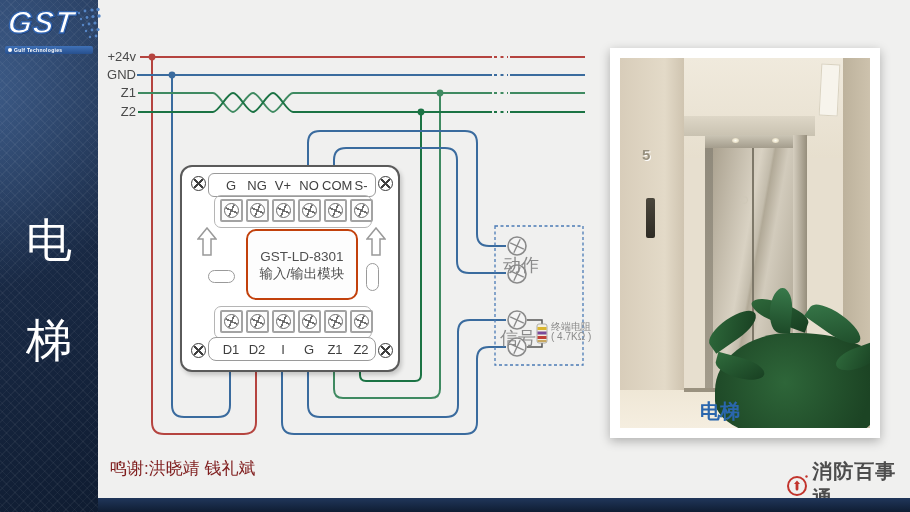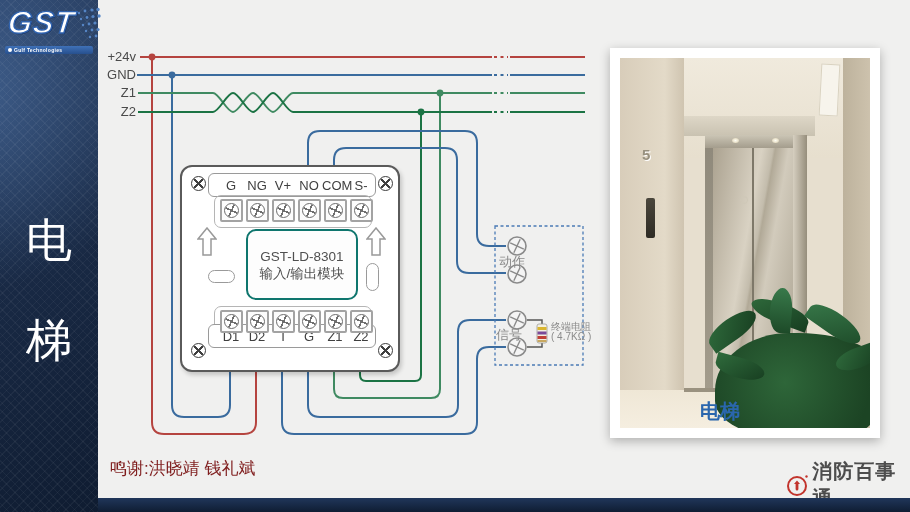--- a/index.html
+++ b/index.html
@@ -35,44 +35,44 @@
   
   .buslab{position:absolute;width:42px;left:94px;text-align:right;font-size:13px;color:#4a4a4a;z-index:4;}
 
   
   #module{position:absolute;left:180px;top:165px;width:220px;height:207px;background:#fff;
     border:2.5px solid #5a5a5a;border-radius:12px;box-sizing:border-box;z-index:3;
     box-shadow:2px 3px 4px rgba(0,0,0,.18);}
   .strip{position:absolute;left:26px;width:168px;height:24px;border:1.5px solid #9a9a9a;
     border-radius:6px;box-sizing:border-box;display:flex;align-items:center;padding-left:9px;background:#fff;}
   .strip span{display:inline-block;width:26px;text-align:center;font-size:13px;color:#3f3f3f;white-space:nowrap;}
-  #strip-top{top:6px;} #strip-bottom{top:157px;}
+  #strip-top{top:6px;} #strip-bottom{top:170px;border-radius:8px;}
   .screwrow{position:absolute;left:38px;display:flex;gap:3px;}
   #screws-top{top:32px;} #screws-bottom{top:143px;}
   .block{position:absolute;left:32px;width:156px;height:31px;border:1.5px solid #b5b5b5;border-radius:7px;}
   #block-top{top:28px;} #block-bottom{top:139px;}
   .term{width:23px;height:23px;border:2px solid #a3a3a3;background:#fcfcfc;border-radius:2px;
     box-sizing:border-box;display:flex;align-items:center;justify-content:center;position:relative;z-index:1;}
   .sc{border-radius:50%;border:1.6px solid currentColor;position:relative;overflow:hidden;background:#fff;box-sizing:border-box;}
   .sc::before{content:"";position:absolute;inset:-1px;
     background:linear-gradient(var(--a1),transparent calc(50% - .8px),currentColor calc(50% - .8px) calc(50% + .8px),transparent calc(50% + .8px)),
                linear-gradient(var(--a2),transparent calc(50% - .8px),currentColor calc(50% - .8px) calc(50% + .8px),transparent calc(50% + .8px));}
   .sc.plus{width:15px;height:15px;color:#6e6e6e;--a1:25deg;--a2:115deg;}
   .sc.x{width:15px;height:15px;color:#3f3f3f;--a1:45deg;--a2:135deg;position:absolute;}
   #cs-tl{left:9px;top:9px;} #cs-tr{left:196px;top:9px;} #cs-bl{left:9px;top:176px;} #cs-br{left:196px;top:176px;}
-  #namebox{position:absolute;left:64px;top:62px;width:112px;height:71px;border:2px solid #0f766e;border-radius:10px;
+  #namebox{position:absolute;left:64px;top:62px;width:112px;height:71px;border:2px solid #c2410c;border-radius:10px;
     box-sizing:border-box;display:flex;flex-direction:column;align-items:center;justify-content:center;background:#fdfdfd;}
   #namebox div{font-size:13.5px;color:#4f4f4f;line-height:17px;}
   .m-arrow{position:absolute;top:60px;}
   #arrow-l{left:15px;} #arrow-r{left:184px;}
   .pill-h{position:absolute;left:26px;top:103px;width:27px;height:13px;border:1.5px solid #9a9a9a;border-radius:8px;box-sizing:border-box;}
   .pill-v{position:absolute;left:184px;top:96px;width:13px;height:28px;border:1.5px solid #9a9a9a;border-radius:8px;box-sizing:border-box;}
 
   
-  .ctl-lab{position:absolute;z-index:4;font-size:13px;color:#8a8a8a;text-align:left;}
+  .ctl-lab{position:absolute;z-index:4;font-size:18px;color:#8a8a8a;text-align:right;}
   #lab-action{left:499px;top:253px;width:40px;}
   #lab-signal{left:496px;top:326px;width:40px;}
   .res-lab{position:absolute;z-index:4;font-size:10px;color:#8a8a8a;white-space:nowrap;text-align:center;}
   #lab-res1{left:551px;top:320px;}
   #lab-res2{left:551px;top:331px;}
 
   
   #photocard{position:absolute;left:610px;top:48px;width:270px;height:390px;background:#fff;
     box-sizing:border-box;padding:10px;z-index:3;box-shadow:0 3px 10px rgba(0,0,0,.28);}
   #photo{position:relative;width:250px;height:370px;overflow:hidden;background:#e7dfcf;}

